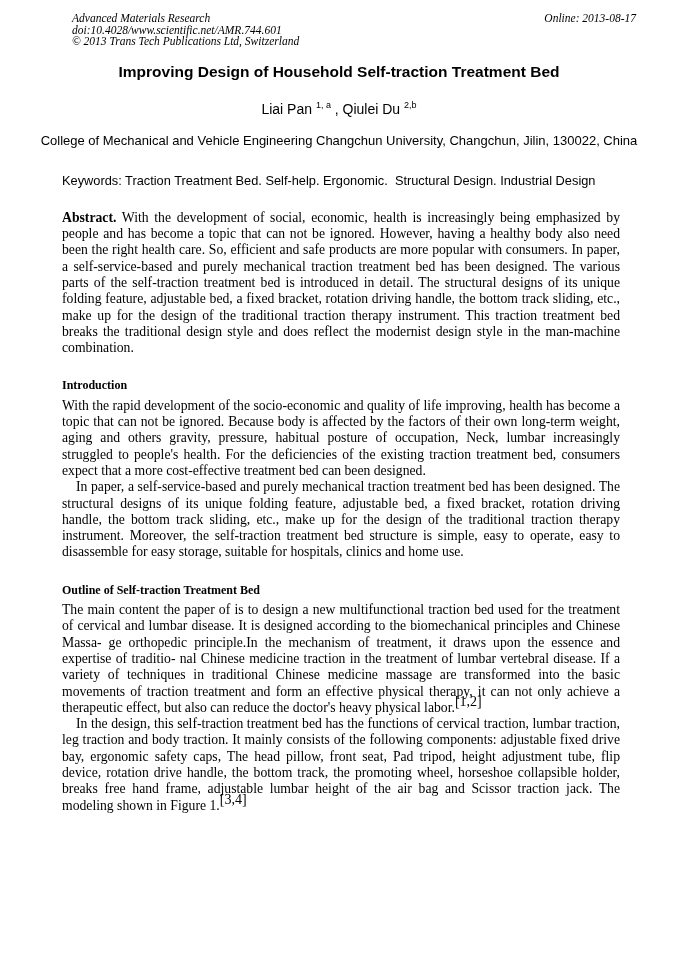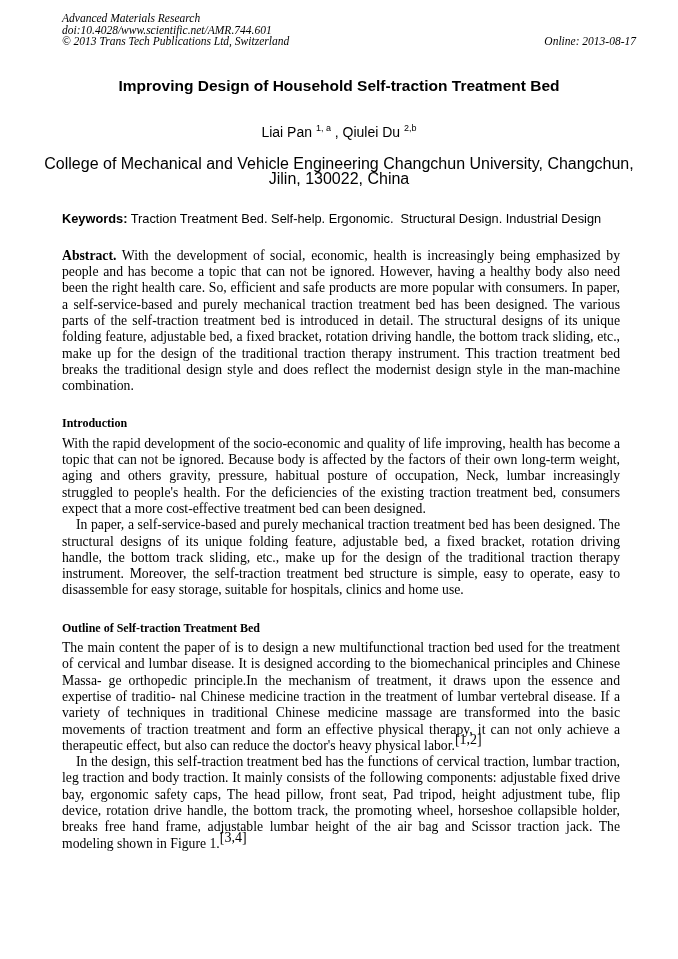--- a/index.html
+++ b/index.html
@@ -14,57 +14,58 @@
     height: 959px;
     background: #ffffff;
     overflow: hidden;
     box-sizing: border-box;
   }
 
   
   .journal-header {
     display: flex;
     justify-content: space-between;
-    align-items: flex-end;
+    align-items: flex-start;
     padding: 13px 42px 0 62px;
     font-family: "Liberation Serif", serif;
     font-style: italic;
     font-size: 11.5px;
     line-height: 11.6px;
+    margin-left: 10px;
   }
   .journal-header .left-block div { white-space: nowrap; }
   .journal-header .online-date { white-space: nowrap; }
 
   
   .paper-title {
-    margin-top: 29px;
+    margin-top: 15px;
     text-align: center;
     font-family: "Liberation Sans", sans-serif;
     font-weight: bold;
     font-size: 15.5px;
     line-height: 17px;
   }
   .authors-line {
-    margin-top: 30px;
+    margin-top: 21px;
     text-align: center;
     font-family: "Liberation Sans", sans-serif;
     font-size: 14px;
     line-height: 16px;
   }
   .authors-line sup {
     font-size: 9px;
     vertical-align: super;
     line-height: 0;
   }
   .affiliation {
     margin: 16px auto 0;
     max-width: 600px;
     text-align: center;
     font-family: "Liberation Sans", sans-serif;
-    font-size: 16px;
+    font-size: 13px;
     line-height: 15px;
   }
   .emails-line {
     margin-top: 7px;
     text-align: center;
     font-family: "Liberation Sans", sans-serif;
     font-size: 12.3px;
     line-height: 15px;
   }
   .emails-line sup {
@@ -74,21 +75,21 @@
   }
 
   
   .keywords-line {
     margin: 25px 58px 0 62px;
     font-family: "Liberation Sans", sans-serif;
     font-size: 12.8px;
     line-height: 15px;
     white-space: pre-wrap;
   }
-  .keywords-line .kw-label { font-weight: bold; margin-top: 32px; }
+  .keywords-line .kw-label { font-weight: normal; margin-top: 32px; }
 
   
   .body-text {
     margin: 0 58px 0 62px;
     font-size: 13.7px;
     line-height: 16.3px;
     text-align: justify;
   }
   .abstract-block { margin-top: 22px; }
   .abstract-block .abs-label { font-weight: bold; }

